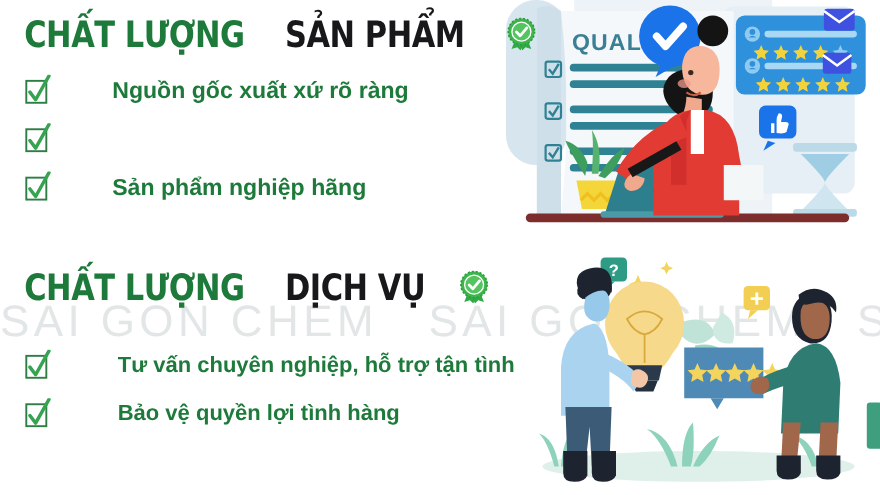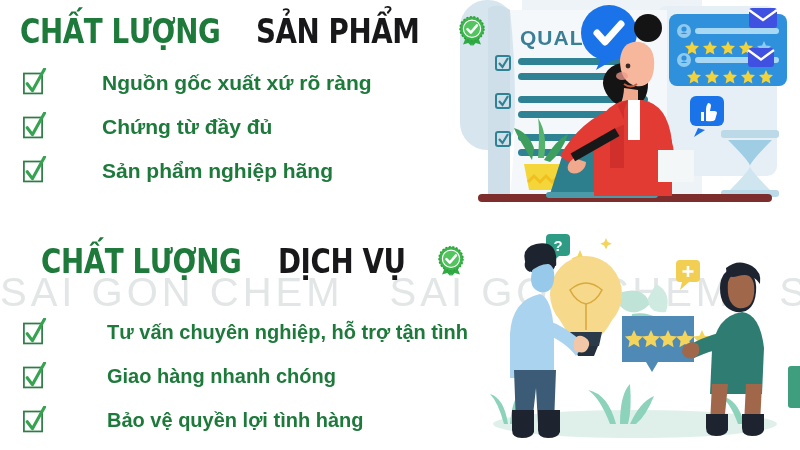--- a/index.html
+++ b/index.html
@@ -49,23 +49,22 @@
     left: 0;
     width: 470px;
     z-index: 3;
   }
   #section-product { top: 8px; }
   #section-service { top: 238px; }
 
   .heading {
     display: flex;
     align-items: center;
-    padding-left: 37px;
+    padding-left: 22px;
     height: 46px;
-    justify-content: center;
   }
   .heading-green, .heading-black {
     font-family: "DejaVu Sans", "Liberation Sans", sans-serif;
     font-size: 33px;
     font-weight: 700;
     line-height: 1;
     letter-spacing: -0.5px;
     transform: scaleX(0.84);
     transform-origin: left center;
     white-space: nowrap;
@@ -354,21 +353,20 @@
           <rect x="2.2" y="6.2" width="21" height="23" fill="none" stroke="#2e7d45" stroke-width="2"></rect>
           <path d="M6 18 l6 8 l14 -25" stroke="#35a350" stroke-width="3.6" fill="none" stroke-linecap="round" stroke-linejoin="round"></path>
         </svg>
         <span class="item-label">Nguồn gốc xuất xứ rõ ràng</span>
       </li>
       <li class="list-item">
         <svg class="check-icon" viewBox="0 0 30 32">
           <rect x="2.2" y="6.2" width="21" height="23" fill="none" stroke="#2e7d45" stroke-width="2"></rect>
           <path d="M6 18 l6 8 l14 -25" stroke="#35a350" stroke-width="3.6" fill="none" stroke-linecap="round" stroke-linejoin="round"></path>
         </svg>
-        <span class="item-label">Chứng từ đầy đủ</span>
       </li>
       <li class="list-item">
         <svg class="check-icon" viewBox="0 0 30 32">
           <rect x="2.2" y="6.2" width="21" height="23" fill="none" stroke="#2e7d45" stroke-width="2"></rect>
           <path d="M6 18 l6 8 l14 -25" stroke="#35a350" stroke-width="3.6" fill="none" stroke-linecap="round" stroke-linejoin="round"></path>
         </svg>
         <span class="item-label">Sản phẩm nghiệp hãng</span>
       </li>
     </ul>
   </div>
@@ -393,25 +391,18 @@
           <rect x="2.2" y="6.2" width="21" height="23" fill="none" stroke="#2e7d45" stroke-width="2"></rect>
           <path d="M6 18 l6 8 l14 -25" stroke="#35a350" stroke-width="3.6" fill="none" stroke-linecap="round" stroke-linejoin="round"></path>
         </svg>
         <span class="item-label">Tư vấn chuyên nghiệp, hỗ trợ tận tình</span>
       </li>
       <li class="list-item">
         <svg class="check-icon" viewBox="0 0 30 32">
           <rect x="2.2" y="6.2" width="21" height="23" fill="none" stroke="#2e7d45" stroke-width="2"></rect>
           <path d="M6 18 l6 8 l14 -25" stroke="#35a350" stroke-width="3.6" fill="none" stroke-linecap="round" stroke-linejoin="round"></path>
         </svg>
-        <span class="item-label">Giao hàng nhanh chóng</span>
-      </li>
-      <li class="list-item">
-        <svg class="check-icon" viewBox="0 0 30 32">
-          <rect x="2.2" y="6.2" width="21" height="23" fill="none" stroke="#2e7d45" stroke-width="2"></rect>
-          <path d="M6 18 l6 8 l14 -25" stroke="#35a350" stroke-width="3.6" fill="none" stroke-linecap="round" stroke-linejoin="round"></path>
-        </svg>
         <span class="item-label">Bảo vệ quyền lợi tình hàng</span>
       </li>
     </ul>
   </div>
 
 </div>
 
 </body></html>

